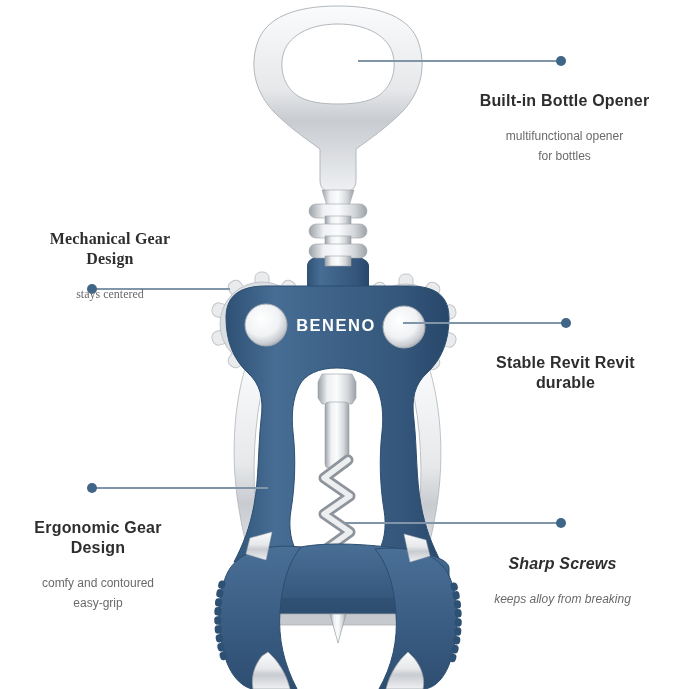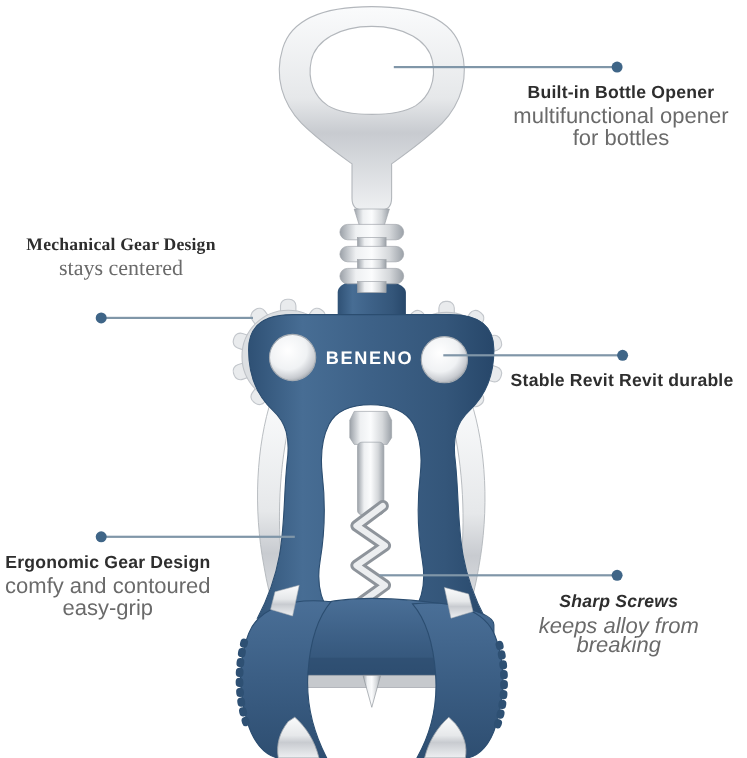--- a/index.html
+++ b/index.html
@@ -3,22 +3,22 @@
 <meta charset="utf-8">
 <style>
   html,body{margin:0;padding:0;background:#ffffff;}
   .stage{
     position:relative;width:679px;height:689px;background:#ffffff;overflow:hidden;
     font-family:"Liberation Sans",sans-serif;
   }
   .product-svg{position:absolute;left:0;top:0;width:679px;height:689px;}
   
   .callout{position:absolute;text-align:center;}
-  .callout h3{margin:0;font-size:16px;line-height:20px;font-weight:bold;color:#2e2e2e;letter-spacing:.2px;}
-  .callout p{margin:2px 0 0;font-size:20px;line-height:18px;color:#6a6a6a;}
+  .callout h3{margin:16px;font-size:16px;line-height:20px;font-weight:bold;color:#2e2e2e;letter-spacing:.2px;}
+  .callout p{margin:2px 0 0;font-size:12px;line-height:18px;color:#6a6a6a;}
   #c1{left:452px;top:75px;width:225px;}
   #c2{left:15px;top:213px;width:190px;font-family:Liberation Serif, serif;}
   #c3{left:452px;top:337px;width:227px;}
   #c4{left:2px;top:502px;width:192px;}
   #c5{left:455px;top:538px;width:215px;font-style:italic;}
   
   .leader{position:absolute;height:2px;background:#8096a8;}
   .leader .dot{position:absolute;top:-4px;width:10px;height:10px;border-radius:50%;background:#3f6587;}
   .dot-left{left:-5px;}
   .dot-right{right:-5px;}

